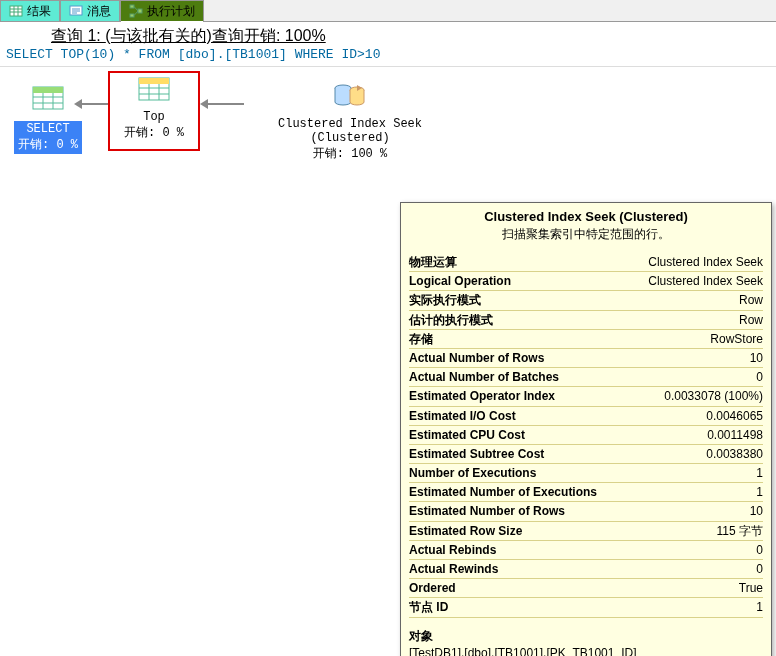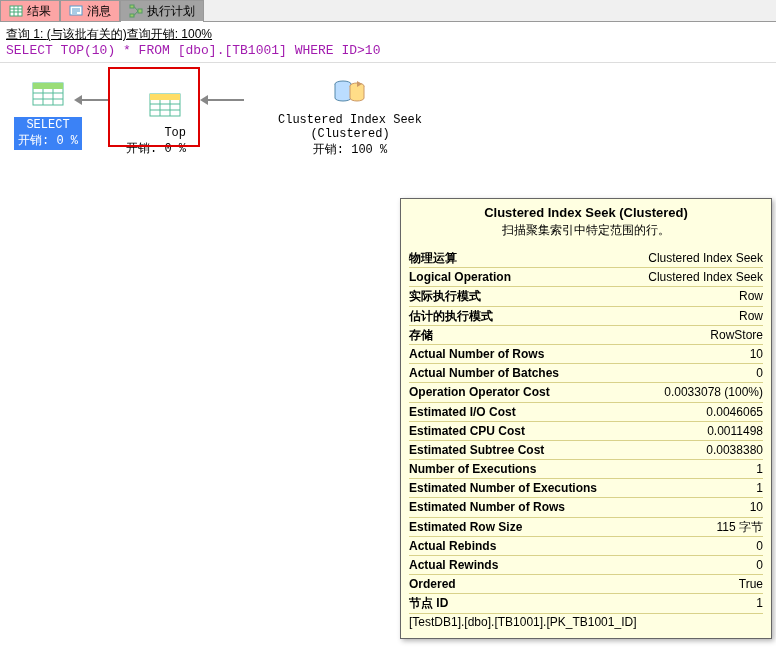--- a/index.html
+++ b/index.html
@@ -1,27 +1,27 @@
 <!DOCTYPE html>
 <html><head>
 <meta charset="utf-8">
 <style>
   * { box-sizing: border-box; margin: 0; padding: 0; }
   body { font-family: "Microsoft YaHei", Tahoma, Arial, sans-serif; font-size: 12px; background: #fff; width: 776px; height: 656px; overflow: hidden; position: relative; }
   
   .tab-bar { display: flex; height: 22px; border-bottom: 1px solid #999; background: #f0f0f0; }
-  .tab { display: flex; align-items: center; padding: 2px 8px; border: 1px solid #999; border-bottom: none; background: #fca5a5; font-size: 12px; gap: 4px; cursor: pointer; }
-  .tab.active { background: #a3a3a3; position: relative; }
+  .tab { display: flex; align-items: center; padding: 2px 8px; border: 1px solid #999; border-bottom: none; background: #5eead4; font-size: 12px; gap: 4px; cursor: pointer; }
+  .tab.active { background: #4d7c0f; position: relative; }
   .tab.active::after { content: ""; position: absolute; left: 0; right: 0; bottom: -1px; height: 1px; background: #fff; }
   .tab-icon { width: 14px; height: 14px; display: inline-block; }
   
   .query-header { padding: 4px 6px; border-bottom: 1px solid #ddd; }
-  .query-line1 { font-size: 12px; font-family: Tahoma, Arial, sans-serif; }
+  .query-line1 { font-size: 16px; font-family: Tahoma, Arial, sans-serif; margin-left: 45px; }
   .query-underline { text-decoration: underline; }
-  .query-sql { font-family: "Courier New", monospace; font-size: 13px; color: #a21caf; }
+  .query-sql { font-family: "Courier New", monospace; font-size: 13px; color: #0369a1; }
   
   .plan-canvas { position: relative; height: 610px; overflow: hidden; background: #fff; }
   
   .plan-node { position: absolute; text-align: center; font-family: "Courier New", monospace; font-size: 12px; }
   .node-icon-wrap { display: inline-block; }
   .node-select-icon { width: 42px; height: 34px; }
   .node-top-icon { width: 42px; height: 34px; }
   .node-cis-icon { width: 42px; height: 34px; }
   
   .select-badge { background: #3b82f6; color: #fff; font-family: "Courier New", monospace; font-size: 12px; padding: 1px 4px; margin-top: 2px; line-height: 1.3; }
@@ -109,21 +109,21 @@
       <div>开销: 0 %</div>
     </div>
       </div>
   </div>
 
   <div class="arrow" style="left:74px; top:36px; width:36px;">
     <div class="arrow-shaft" style="left:6px; top:0; width:30px;"></div>
     <div class="arrow-head" style="left:0; top:-4px;"></div>
   </div>
 
-  <div class="plan-node" style="left:122px; top:25px; width:64px;text-align:right;">
+  <div class="plan-node" style="left:122px; top:5px; width:64px;">
     <div class="node-icon-wrap">
       <svg class="node-top-icon" viewBox="0 0 42 34">
           <rect x="6" y="6" width="30" height="22" fill="#fff" stroke="#5b9"></rect>
           <rect x="6" y="6" width="30" height="6" fill="#fd6"></rect>
           <line x1="6" y1="16" x2="36" y2="16" stroke="#5b9"></line>
           <line x1="6" y1="22" x2="36" y2="22" stroke="#5b9"></line>
           <line x1="16" y1="12" x2="16" y2="28" stroke="#5b9"></line>
           <line x1="26" y1="12" x2="26" y2="28" stroke="#5b9"></line>
         </svg>
     </div>
@@ -177,21 +177,21 @@
         </div>
         <div class="tt-row">
           <span class="tt-label">Actual Number of Rows</span>
           <span class="tt-val">10</span>
         </div>
         <div class="tt-row">
           <span class="tt-label">Actual Number of Batches</span>
           <span class="tt-val">0</span>
         </div>
         <div class="tt-row">
-          <span class="tt-label">Operation Operator Cost</span>
+          <span class="tt-label">Estimated Operator Index</span>
           <span class="tt-val">0.0033078 (100%)</span>
         </div>
         <div class="tt-row">
           <span class="tt-label">Estimated I/O Cost</span>
           <span class="tt-val">0.0046065</span>
         </div>
         <div class="tt-row">
           <span class="tt-label">Estimated CPU Cost</span>
           <span class="tt-val">0.0011498</span>
         </div>
@@ -225,17 +225,18 @@
         </div>
         <div class="tt-row">
           <span class="tt-label">Ordered</span>
           <span class="tt-val">True</span>
         </div>
         <div class="tt-row">
           <span class="tt-label">节点 ID</span>
           <span class="tt-val">1</span>
         </div>
       </div>
+    <div class="tt-section">对象</div>
     <div class="tt-text">[TestDB1].[dbo].[TB1001].[PK_TB1001_ID]</div>
 
   </div>
 
 </div>
 
 </body></html>

